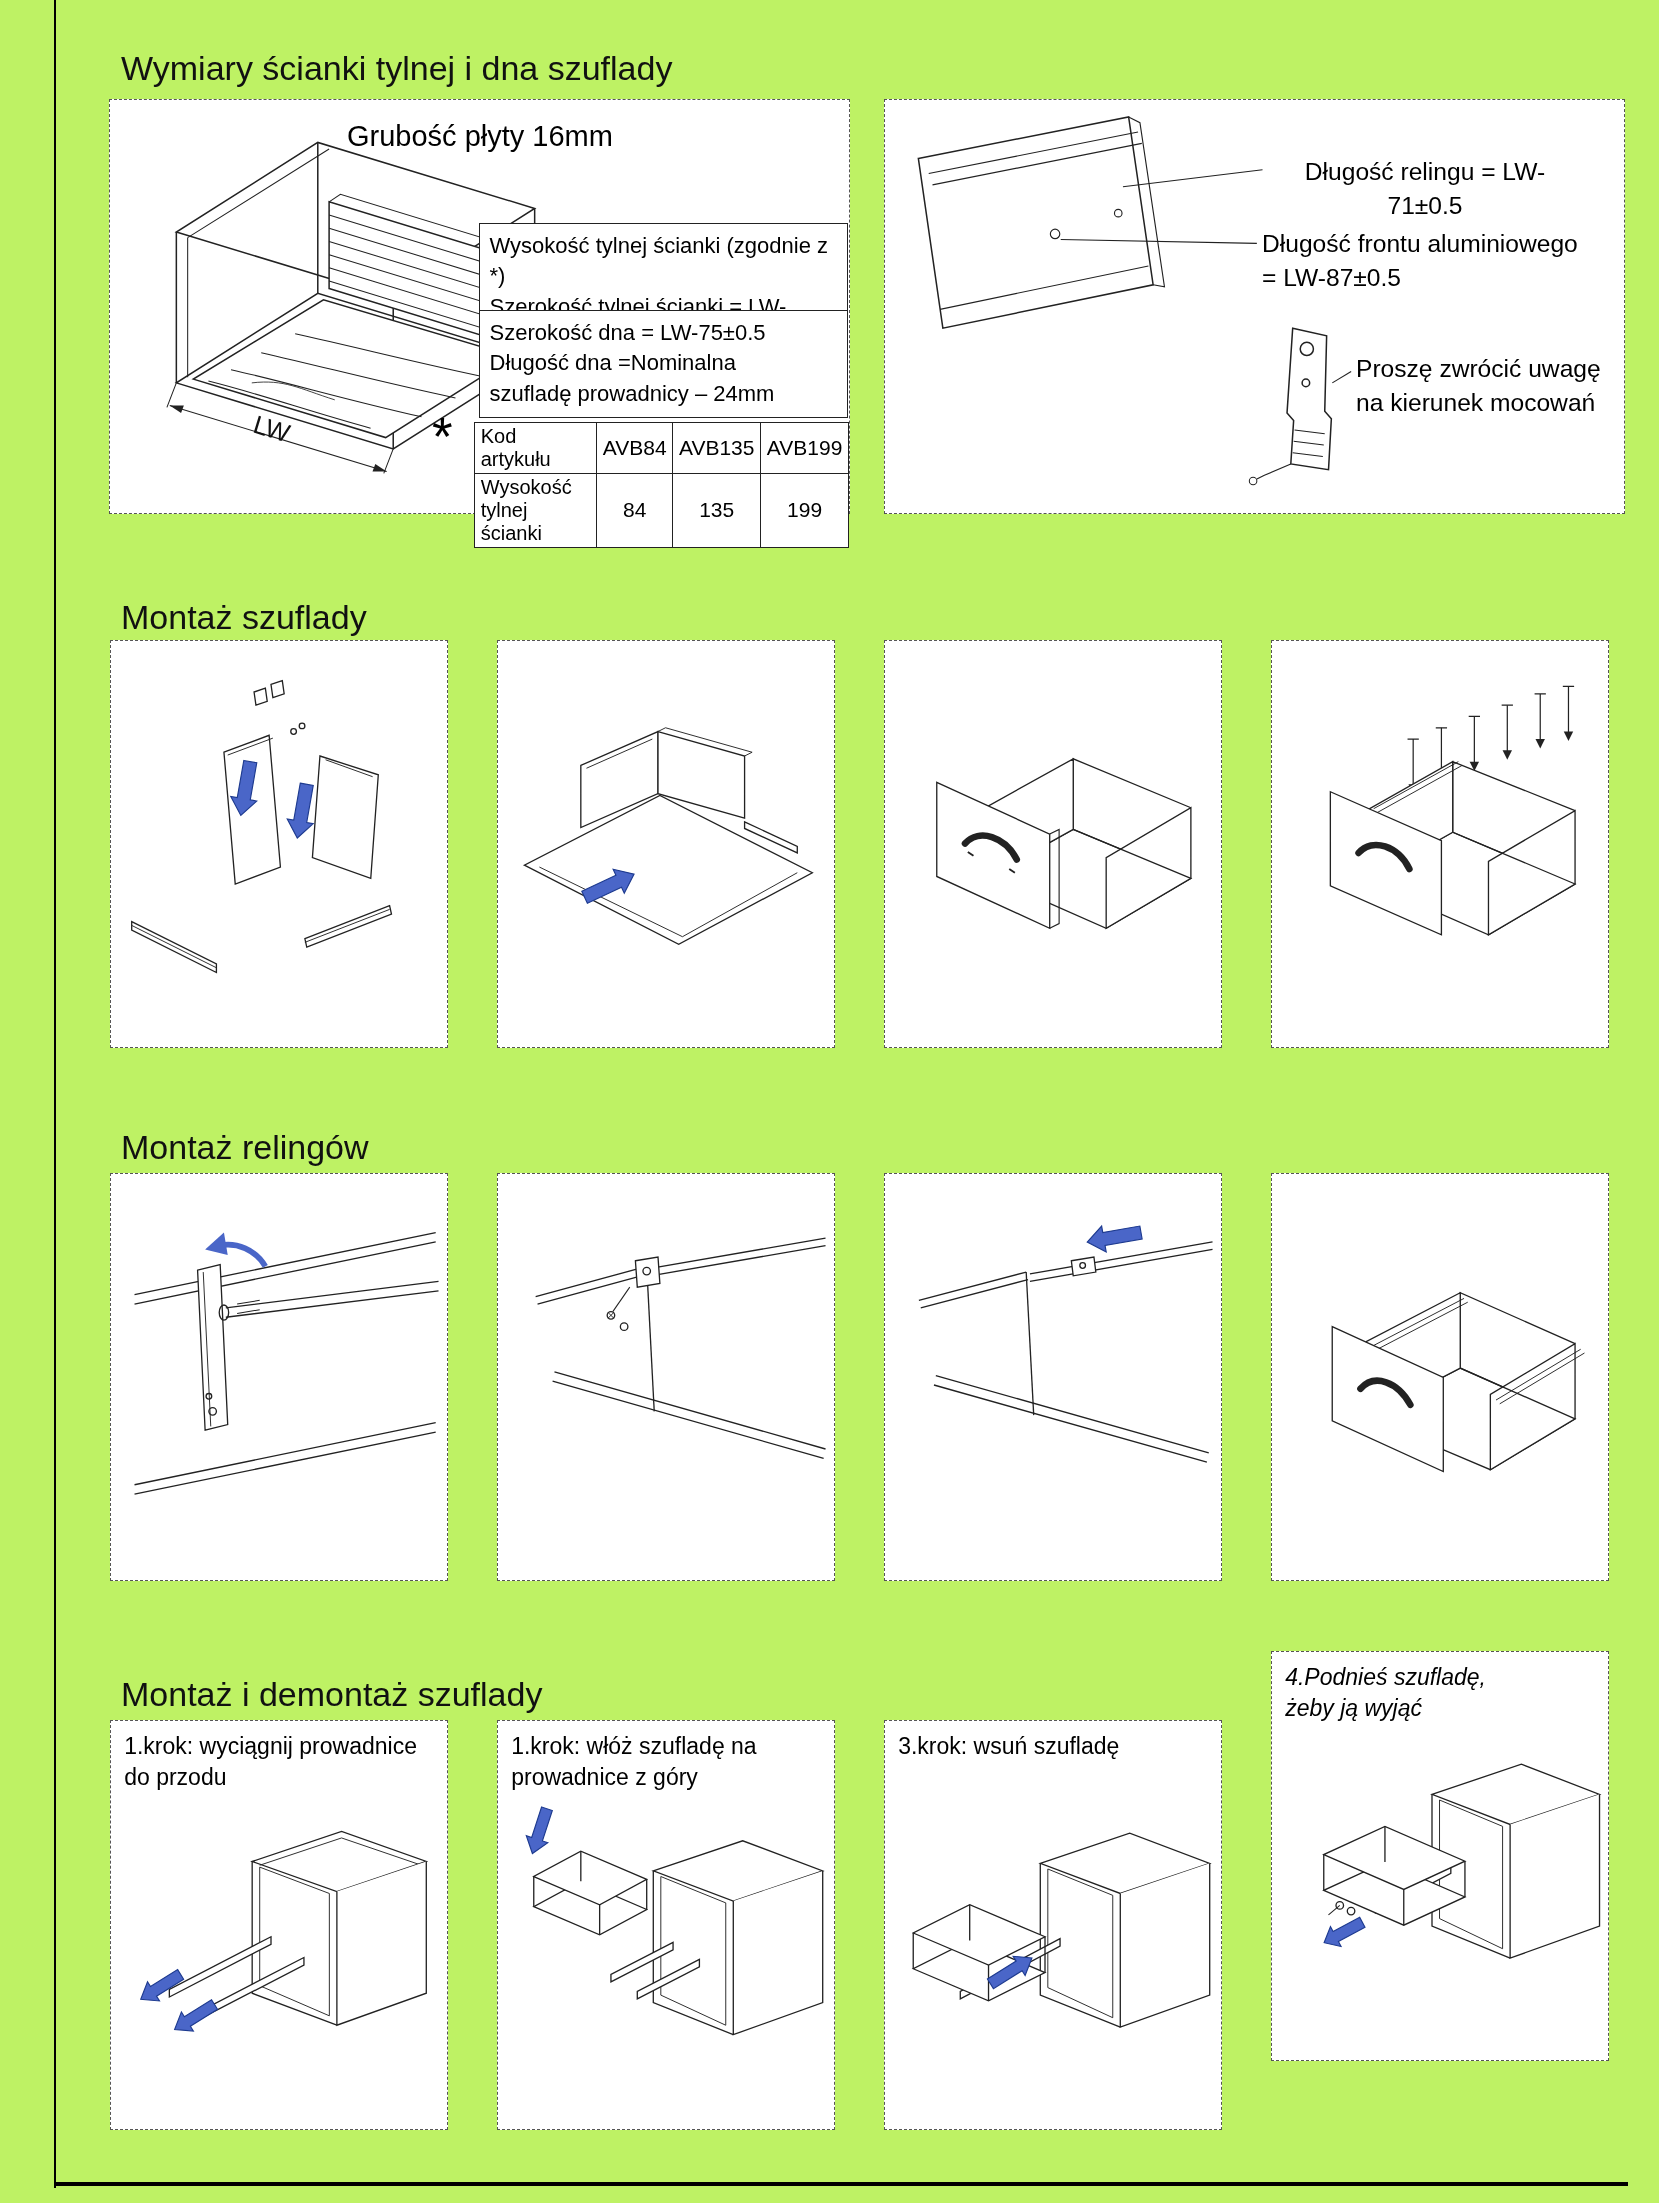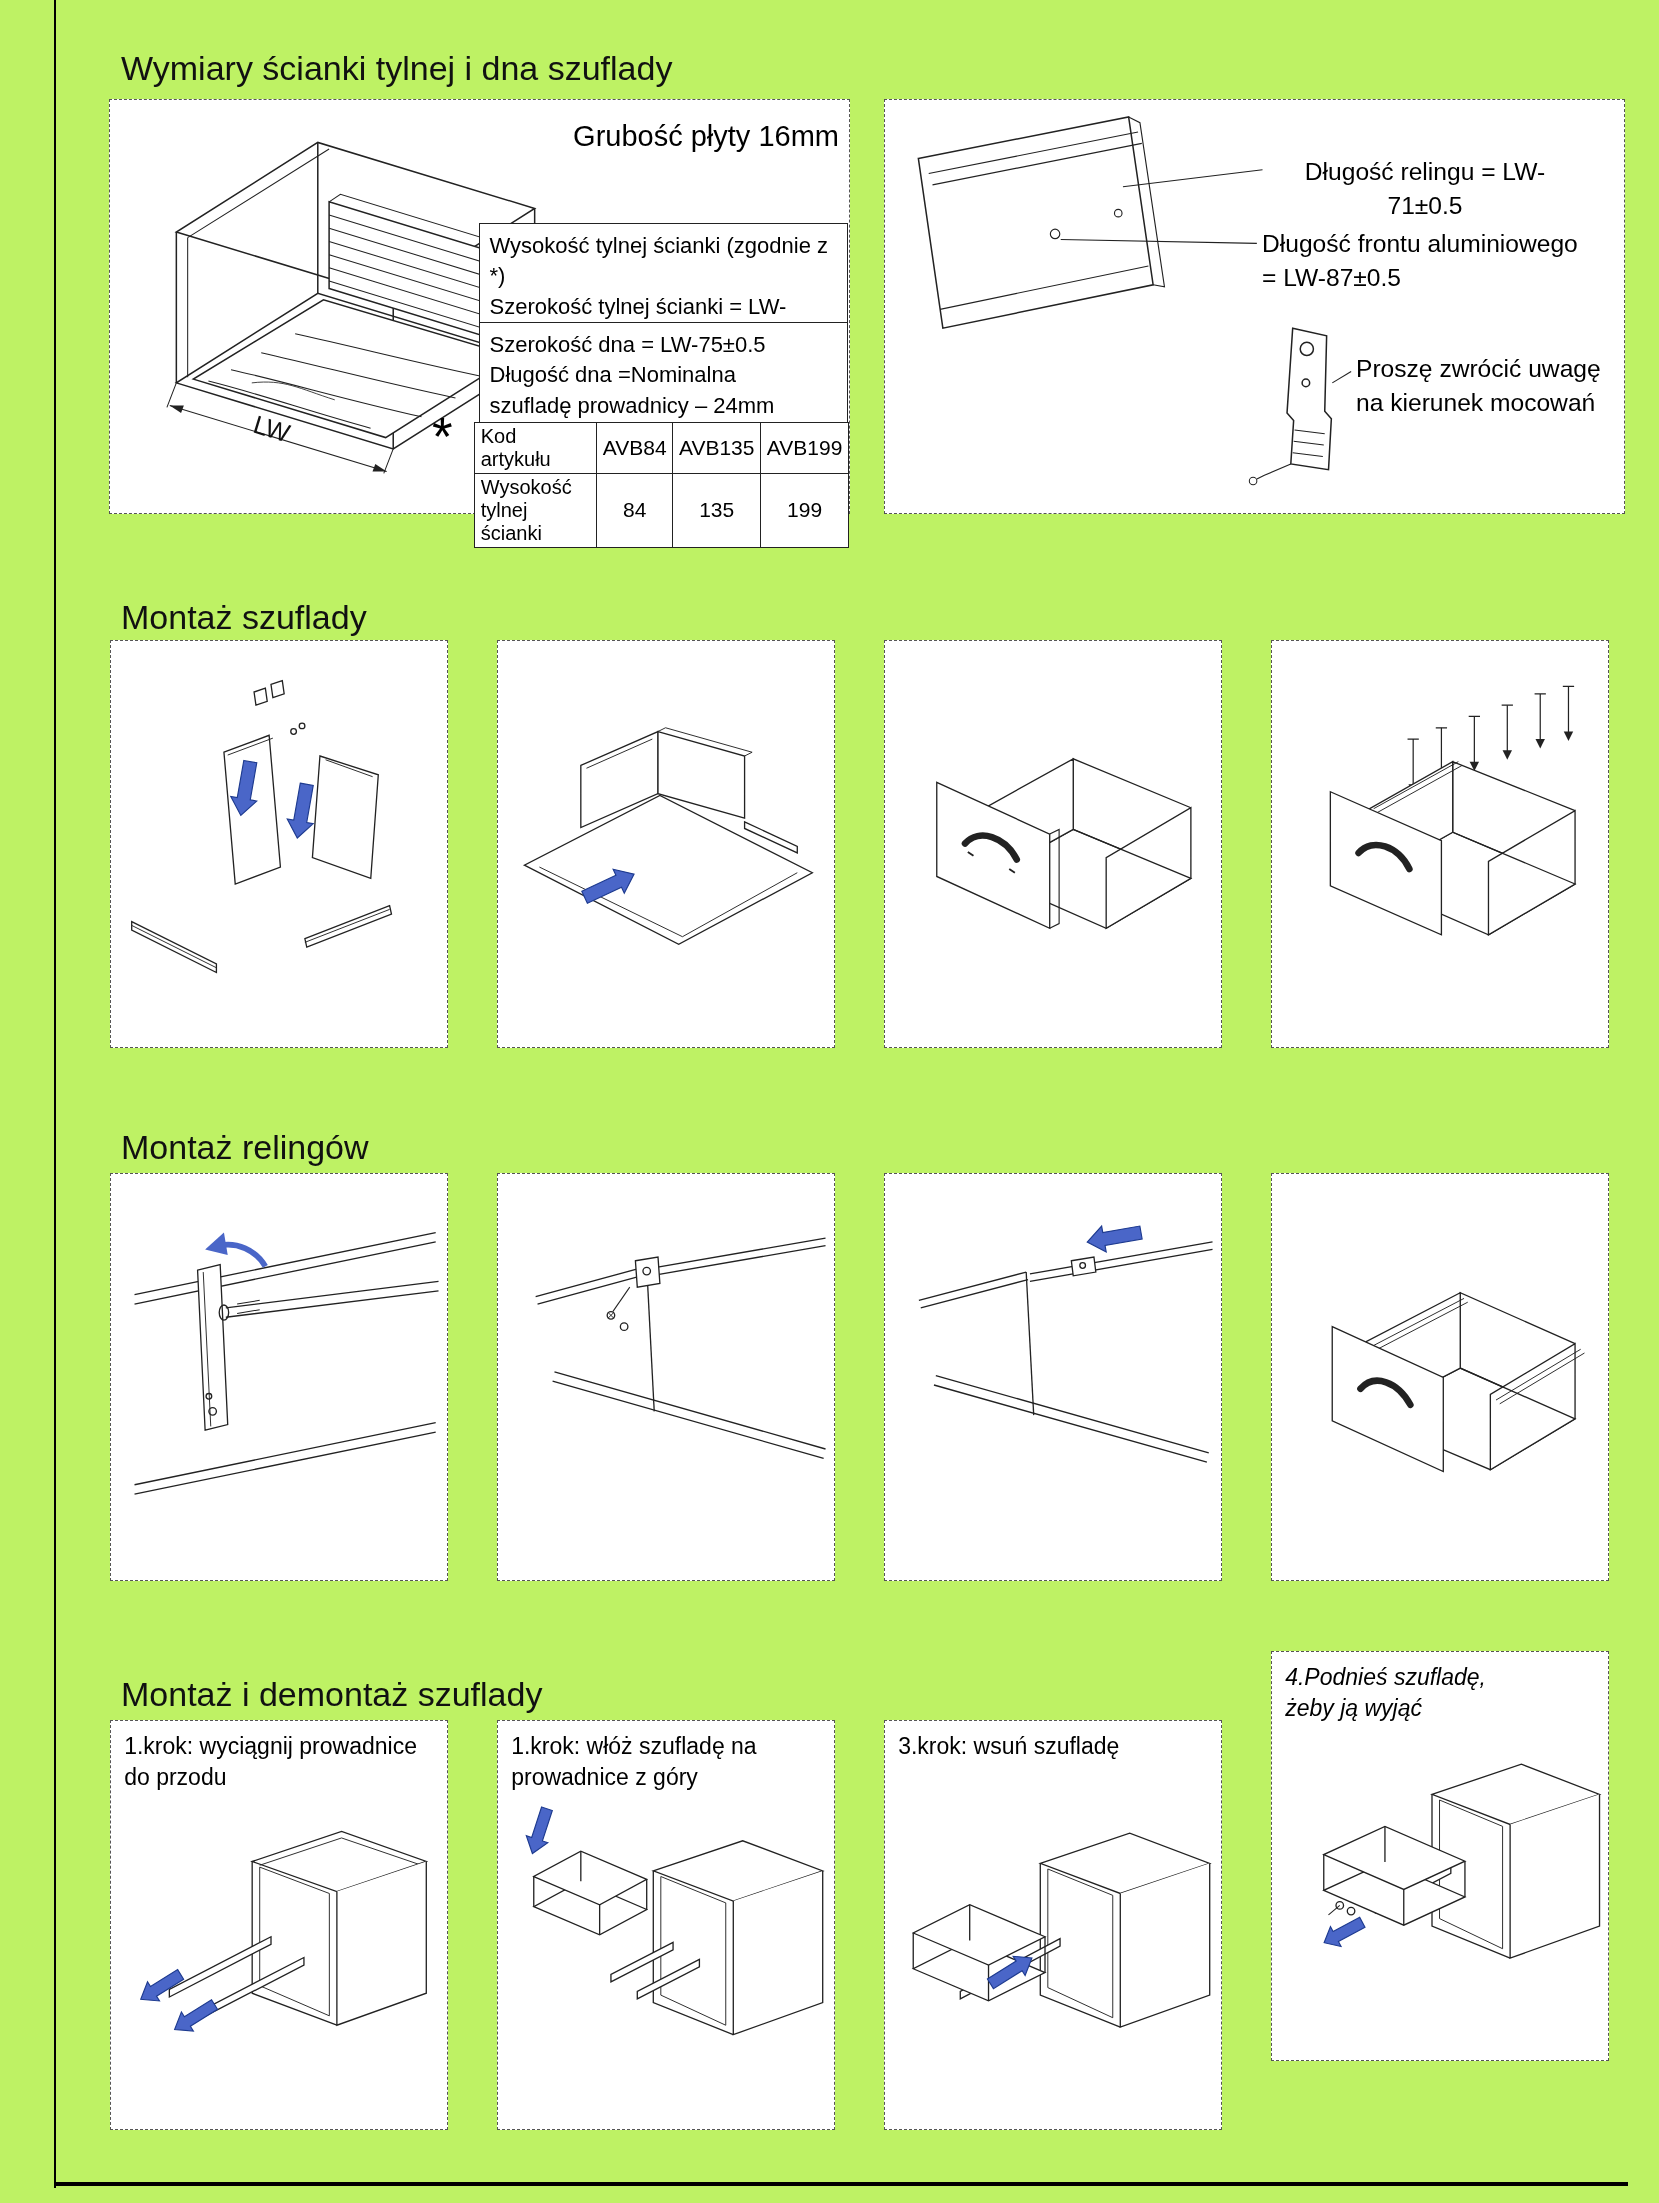--- a/index.html
+++ b/index.html
@@ -6,21 +6,21 @@
   html,body { background:#ffffff; }
   .page {
     position:relative; width:1660px; height:2203px; background:#bef264;
     font-family:"Liberation Sans", sans-serif; color:#000; overflow:hidden;
   }
   .vline { position:absolute; left:54px; top:0; width:1.9px; height:2188px; background:#000; }
   .hline { position:absolute; left:54px; top:2182px; width:1574px; height:3.8px; background:#000; }
   .sec-title { position:absolute; font-size:34px; color:#111; white-space:nowrap; }
   .panel { position:absolute; border:1.9px dashed #555; background:#fff; }
   .panel svg { position:absolute; left:0; top:0; width:100%; height:100%; }
-  .note-block { position:absolute; text-align:right; line-height:1.45; }
+  .note-block { position:absolute; text-align:left; line-height:1.45; }
   .note-l1 { font-size:29px; }
   .note-l2 { font-size:26.5px; }
   .spec-box { position:absolute; border:1.9px solid #222; background:#fff; padding:6.6px 9.5px; font-size:22px; line-height:1.4; }
   .asterisk { position:absolute; font-size:53px; line-height:1; }
   .dim-table { position:absolute; border-collapse:collapse; background:#fff; font-size:21px; }
   .dim-table td { border:1.9px solid #222; text-align:center; padding:1.9px 5.7px; }
   .dim-table td.lbl { text-align:left; font-size:20px; line-height:1.15; width:140px; }
   .dim-table td.c1 { width:76px; } .dim-table td.c2 { width:78px; } .dim-table td.c3 { width:79px; }
   .lead-label { position:absolute; font-size:24.6px; line-height:1.4; }
   .caption { position:absolute; left:13.2px; top:9.5px; width:320px; font-size:23px; line-height:1.35; z-index:2; }
@@ -71,21 +71,21 @@
 
     <div class="note-block" style="left:237px; top:15px; width:492px;">
       <div class="note-l1">Grubość płyty 16mm</div>
     </div>
 
     <div class="spec-box" style="left:369px; top:123px; width:369px;">
       <div>Wysokość tylnej ścianki (zgodnie z *)</div>
       <div>Szerokość tylnej ścianki = LW-87±0.5</div>
     </div>
 
-    <div class="spec-box" style="left:369px; top:210px; width:369px;margin-top:12px;">
+    <div class="spec-box" style="left:369px; top:210px; width:369px;">
       <div>Szerokość dna  = LW-75±0.5</div>
       <div>Długość dna =Nominalna</div>
       <div>szufladę prowadnicy – 24mm</div>
     </div>
 
     <div class="asterisk" style="left:322px; top:310px;">*</div>
 
     <table class="dim-table" style="left:364px; top:322px;">
       <tbody>
           <tr>

